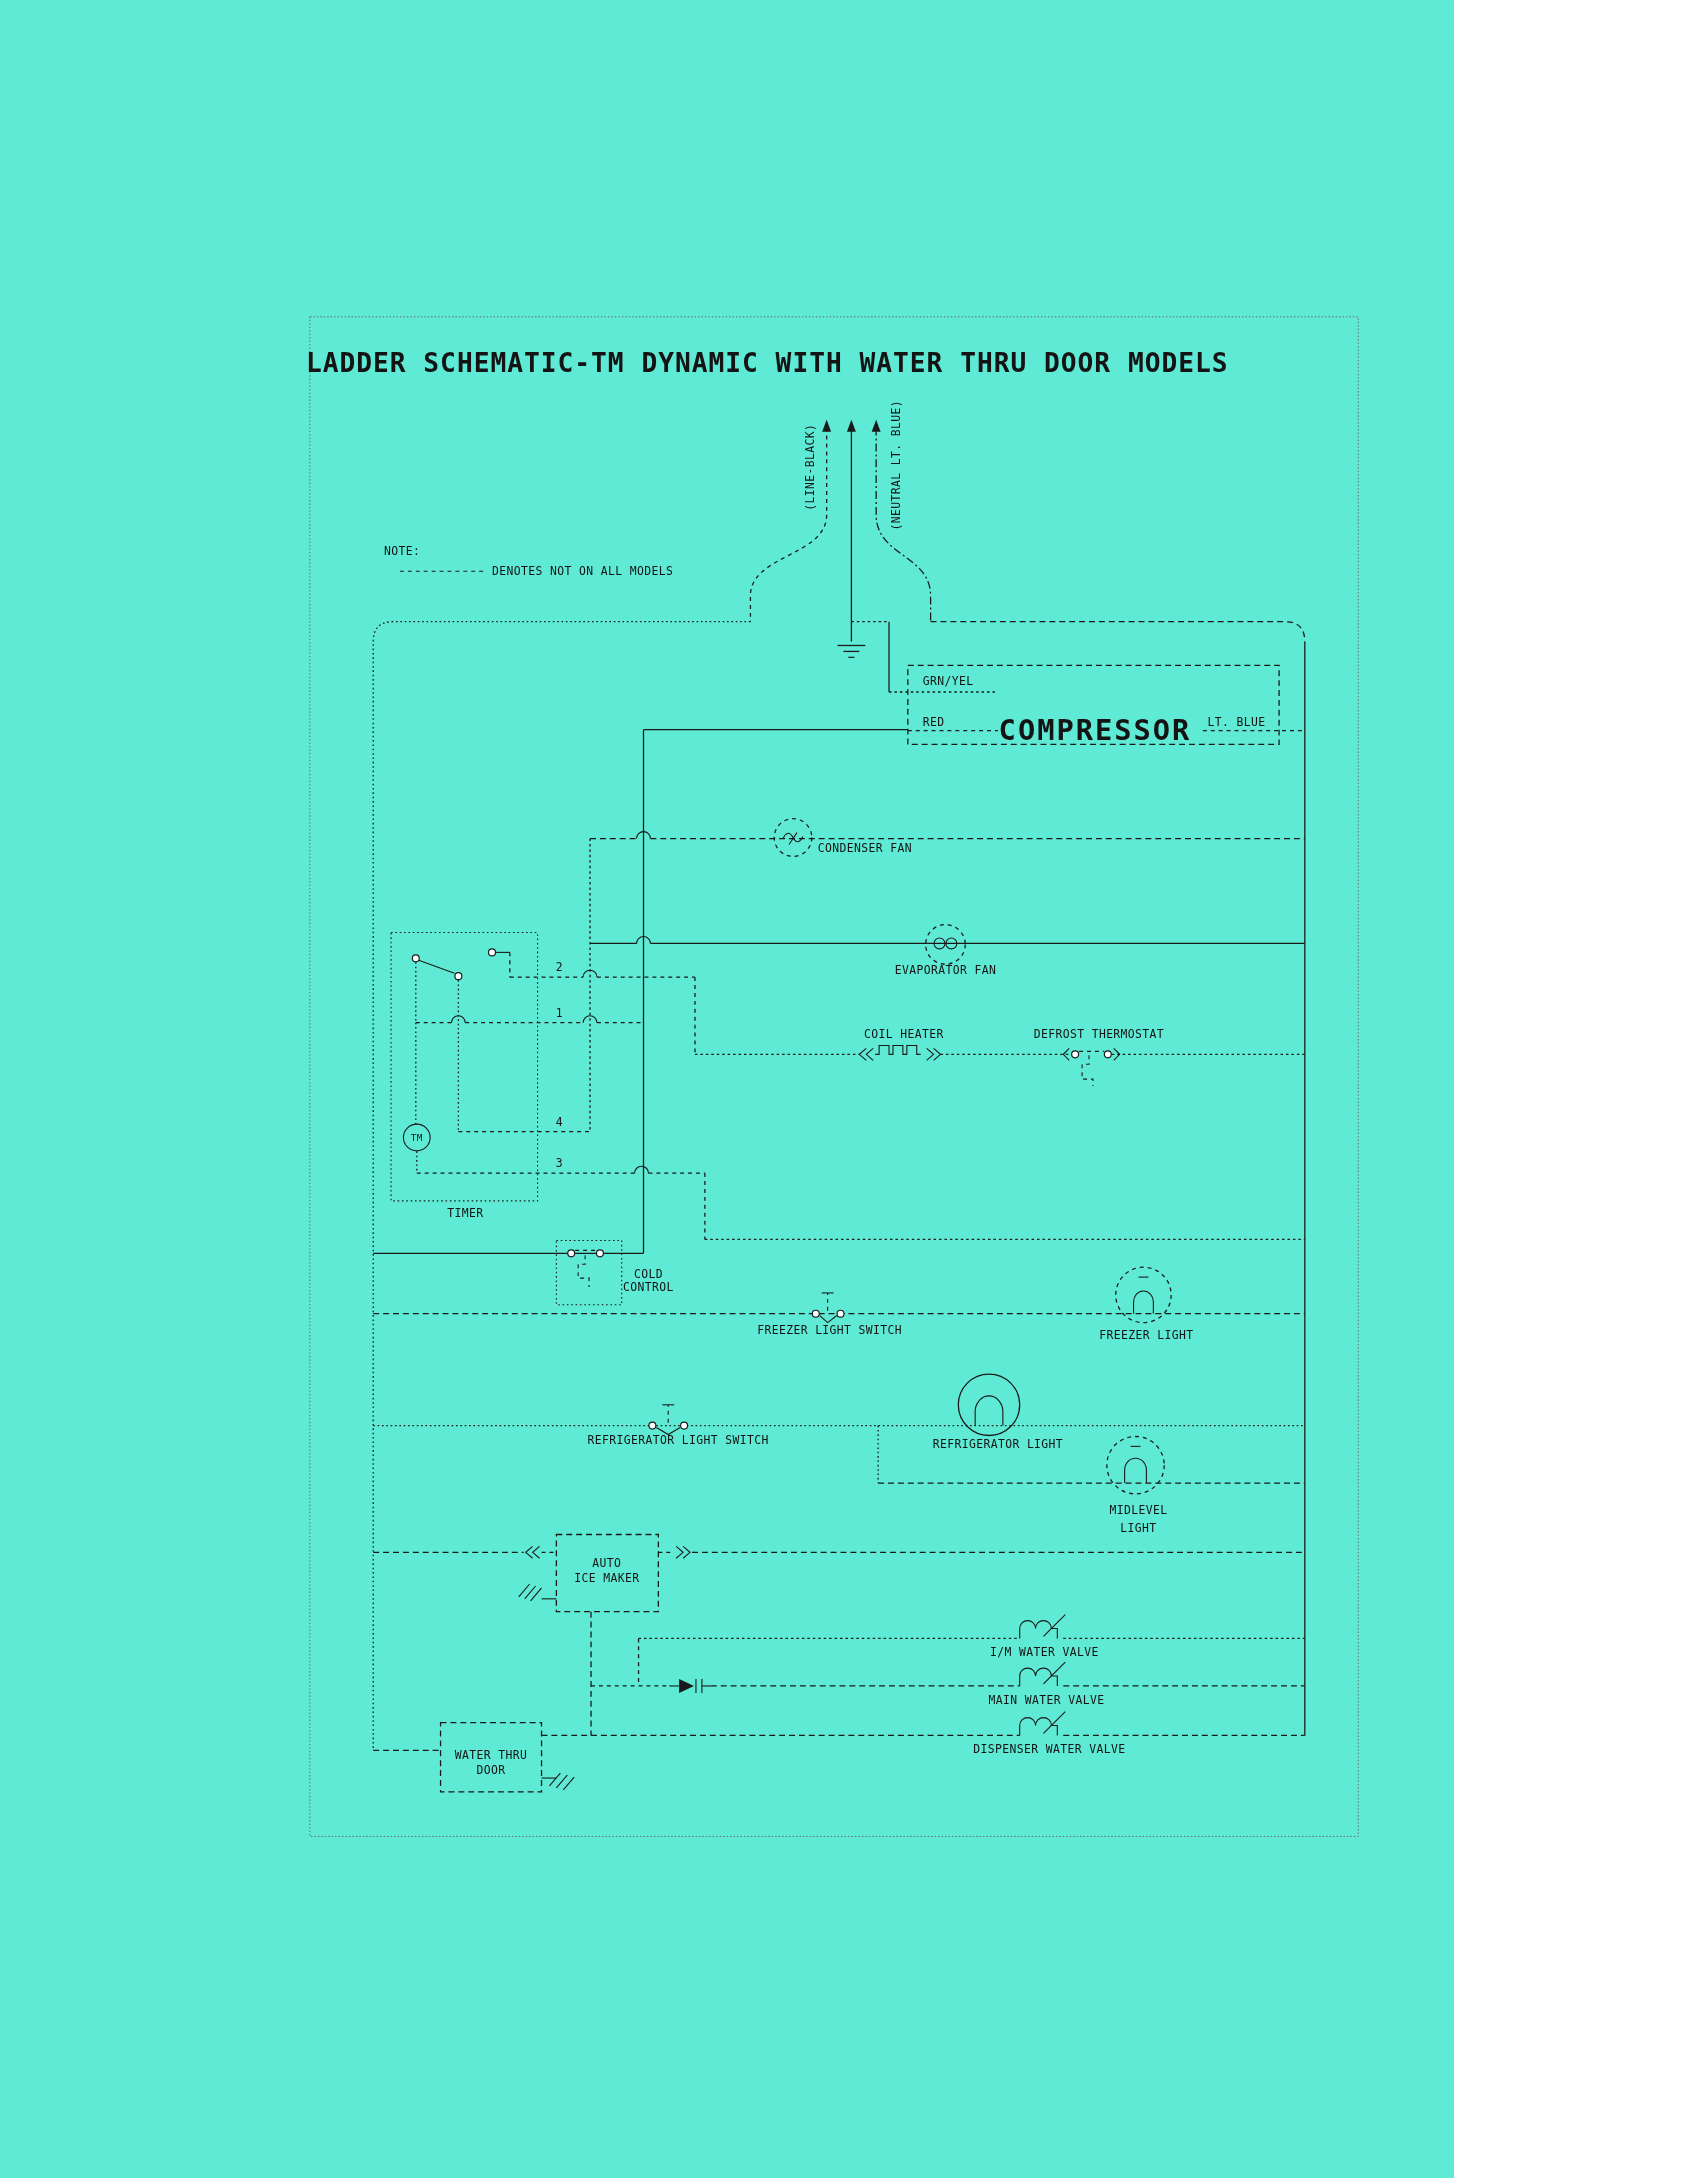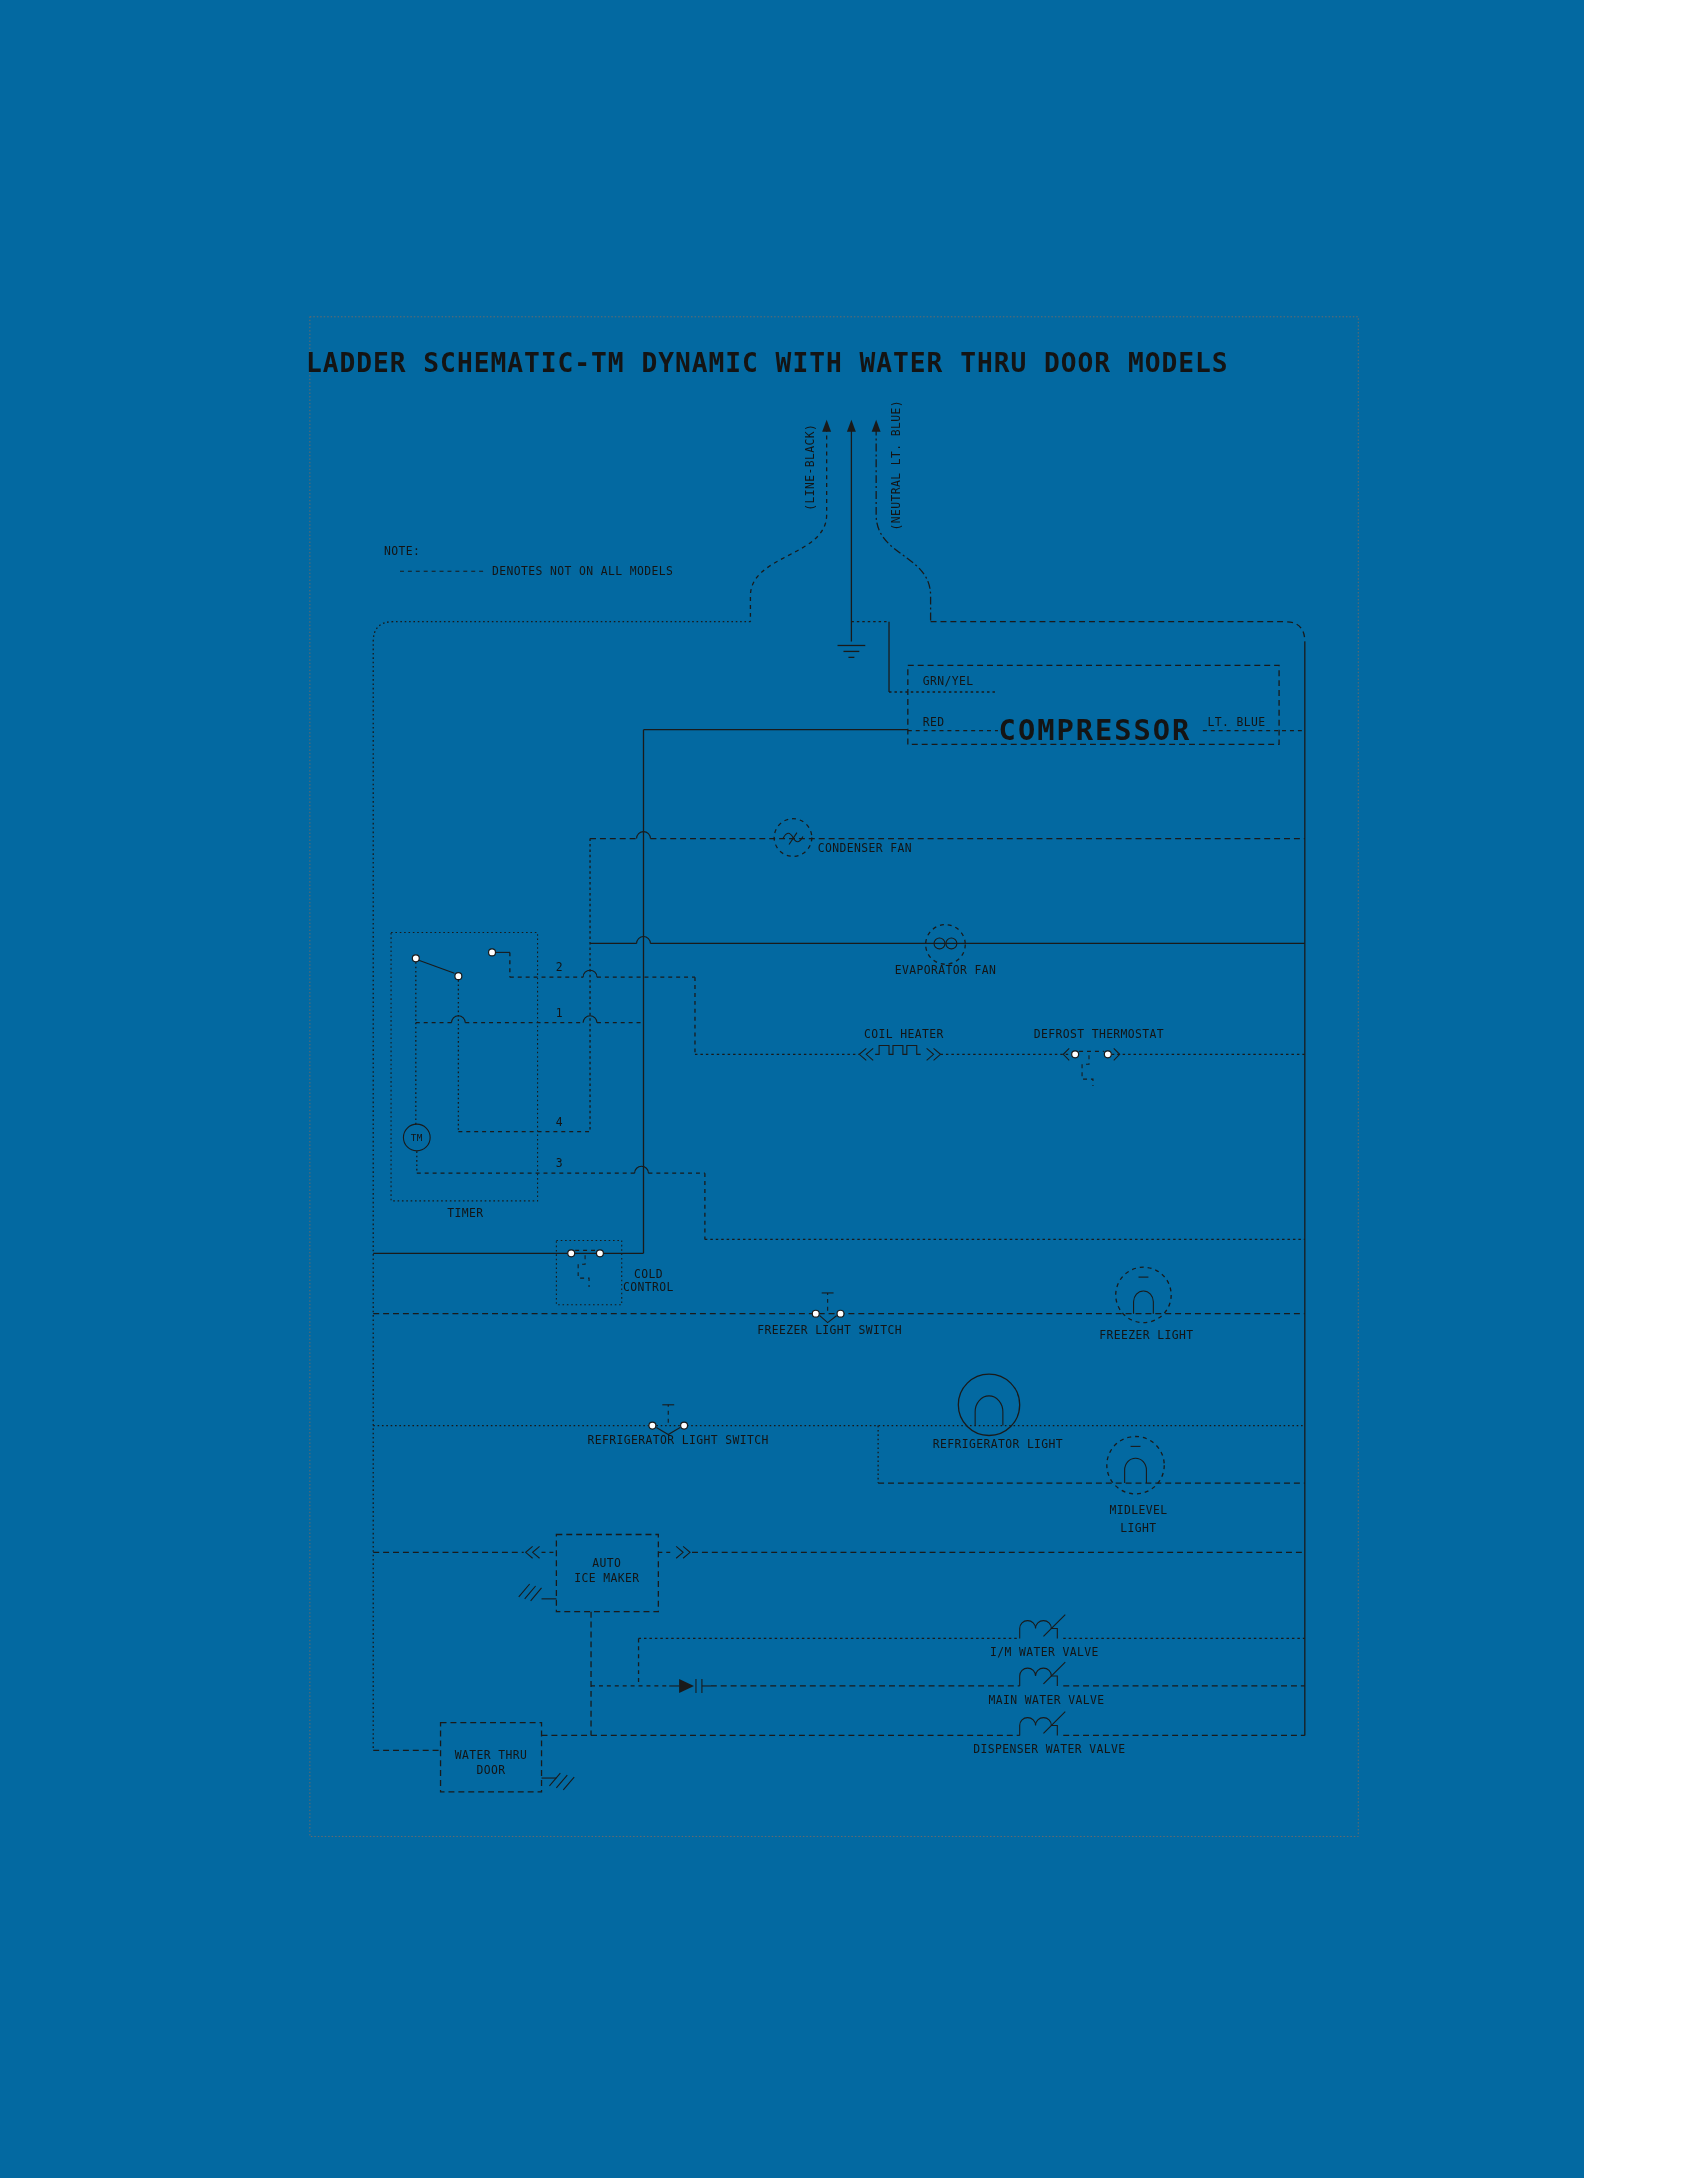--- a/index.html
+++ b/index.html
@@ -1,16 +1,16 @@
 <!DOCTYPE html>
 <html><head>
 <meta charset="utf-8">
 <style>
   html,body{margin:0;padding:0;background:#ffffff;}
-  .page{width:1584px;height:2178px;background:#0369a1;position:relative;}
+  .page{width:1454px;height:2178px;background:#5eead4;position:relative;}
   svg text{fill:#141414;font-family:"DejaVu Sans Mono","Liberation Mono",monospace;
            font-size:11.5px;letter-spacing:.4px;}
   svg .ttl{font-size:26.5px;letter-spacing:1px;font-weight:700;}
   svg .big{font-size:29px;letter-spacing:2px;font-weight:700;}
   svg .tm{font-size:9.5px;}
   .w{stroke:#1a1a1a;fill:none;stroke-width:1.3;}
   .w2{stroke:#1a1a1a;fill:none;stroke-width:1.1;}
   .dash{stroke-dasharray:6,4;}
   .dash2{stroke-dasharray:4,4;}
   .dot{stroke-dasharray:1.6,2.8;}

